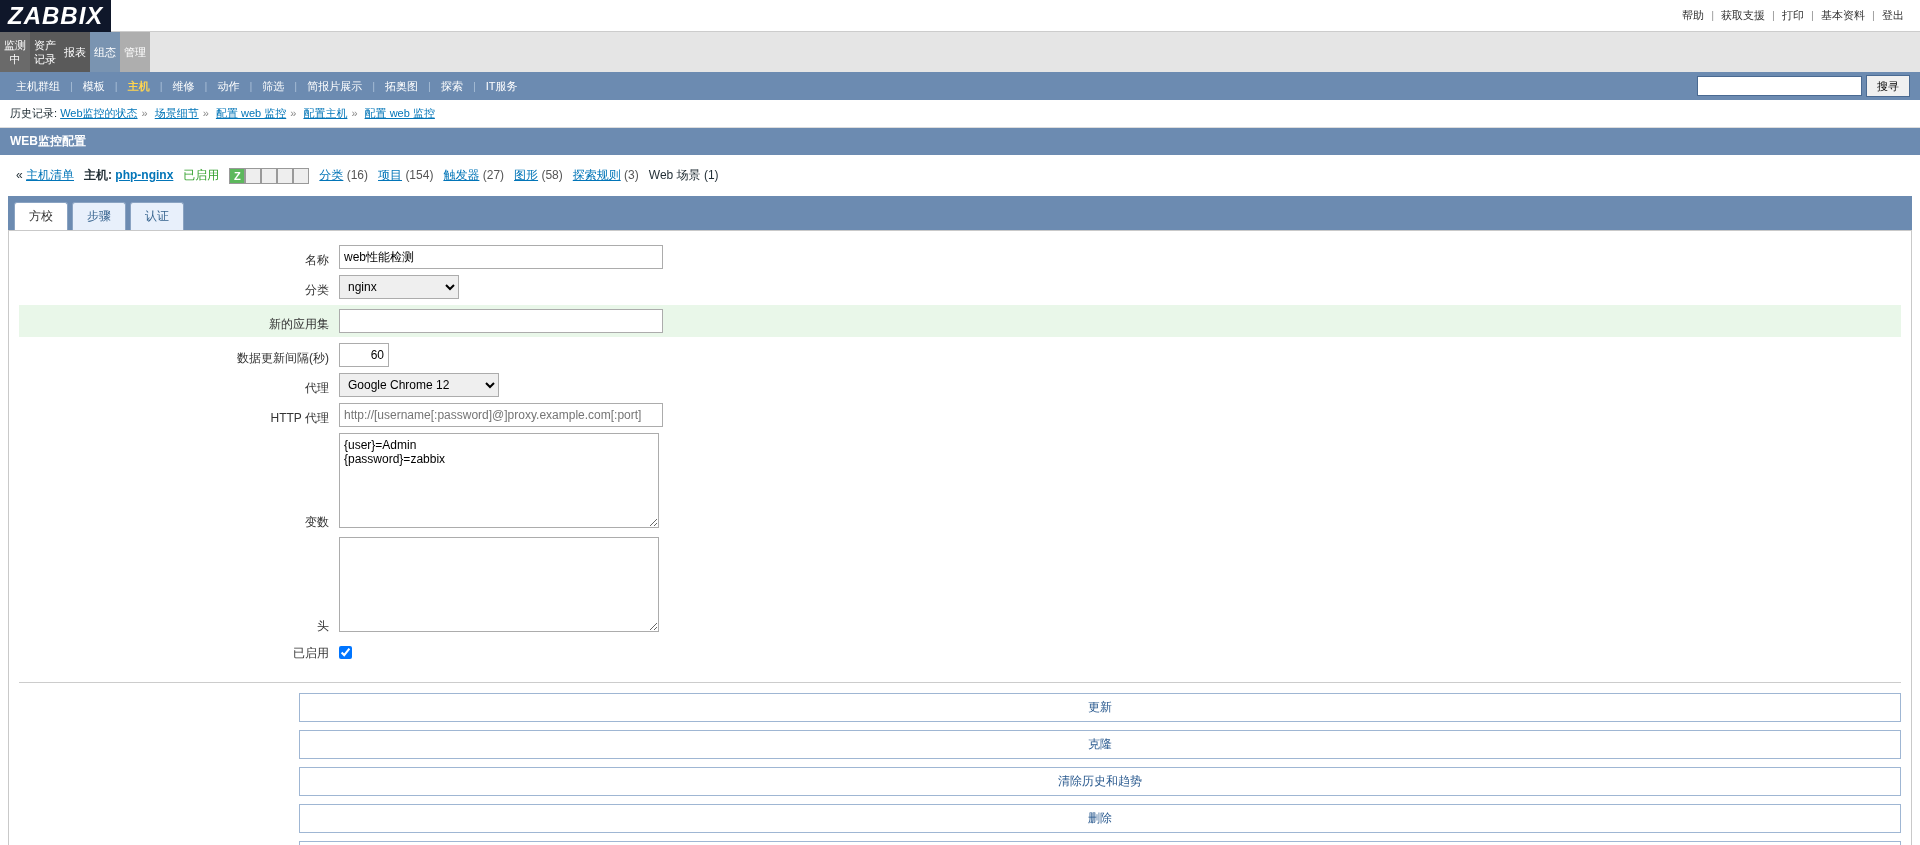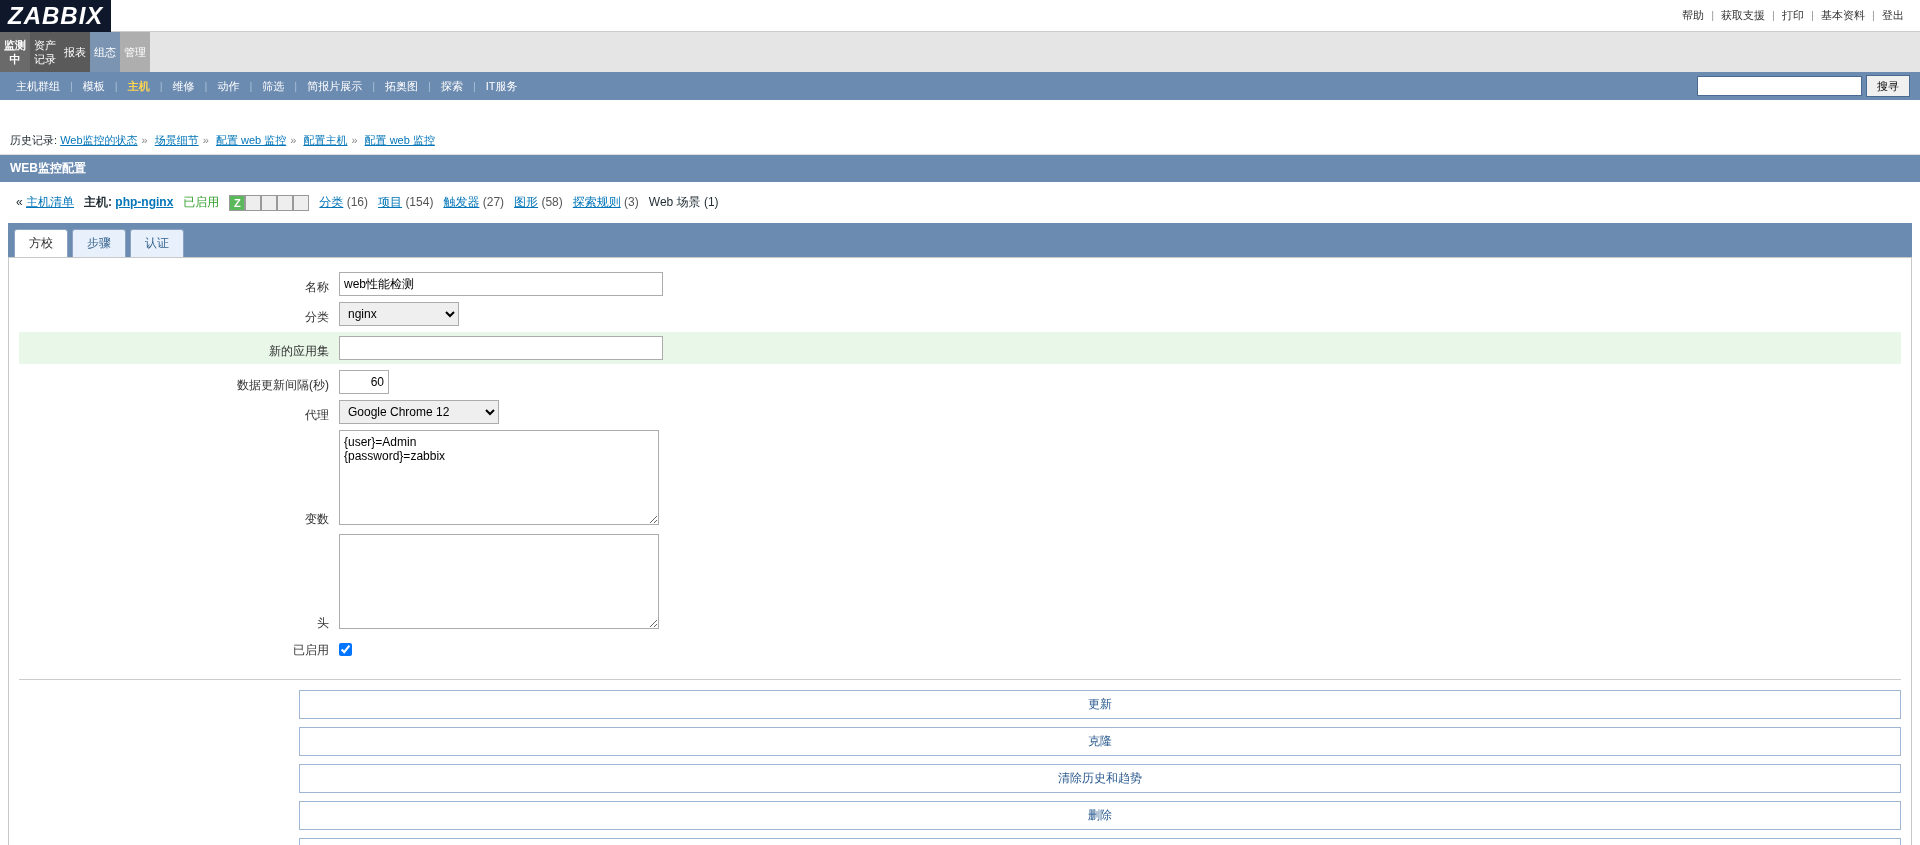--- a/index.html
+++ b/index.html
@@ -7,34 +7,34 @@
 a { color: #0275b8; text-decoration: underline; cursor: pointer; }
 
 .top-header { display: flex; align-items: center; height: 32px; border-bottom: 1px solid #ccc; }
 .logo { background: #0f172a; color: #fff; font-size: 24px; font-weight: bold; font-style: italic; padding: 0 8px; height: 32px; line-height: 32px; letter-spacing: 1px; }
 .top-links { margin-left: auto; padding-right: 12px; font-size: 11px; color: #333; }
 .top-links a { color: #333; text-decoration: none; margin: 0 4px; }
 .top-links .sep { color: #999; }
 
 .main-nav { background: #e5e5e5; height: 40px; display: flex; }
 .main-nav .nav-item { width: 30px; text-align: center; color: #fff; font-size: 11px; padding: 4px 2px; cursor: pointer; line-height: 1.3; display: flex; align-items: center; justify-content: center; }
-.main-nav .nav-item.dark { background: #6a6a6a; font-weight: bold; }
+.main-nav .nav-item.dark { background: #6a6a6a; }
 .main-nav .nav-item.darker { background: #5a5a5a; }
 .main-nav .nav-item.active { background: #7a94b1; }
 .main-nav .nav-item.light { background: #aeaeae; }
 
 .sub-nav { background: #6c8bb1; height: 28px; display: flex; align-items: center; padding: 0 10px; color: #fff; font-size: 11px; }
 .sub-nav a { color: #fff; text-decoration: none; margin: 0 6px; }
 .sub-nav .sep { color: #a8bdd6; margin: 0 4px; }
 .sub-nav .active-sub { color: #ffd54f; font-weight: bold; margin: 0 6px; }
 .sub-nav-right { margin-left: auto; display: flex; align-items: center; }
 .sub-nav-right input { width: 165px; height: 20px; font-size: 11px; padding: 0 4px; border: 1px solid #4a6a92; }
 .sub-nav-right button { height: 22px; margin-left: 4px; font-size: 11px; padding: 0 10px; border: 1px solid #4a6a92; background: #f0f0f0; cursor: pointer; }
 
-.history-bar { background: #fff; padding: 6px 10px; font-size: 11px; border-bottom: 1px solid #ddd; margin-top: 27px; }
+.history-bar { background: #fff; padding: 6px 10px; font-size: 11px; border-bottom: 1px solid #ddd; }
 .history-bar a { color: #0275b8; }
 .history-bar .arrow { color: #888; margin: 0 4px; font-family: Arial; }
 
 .page-title-bar { background: #6c8bb1; color: #fff; font-weight: bold; padding: 5px 10px; font-size: 12px; }
 
 .context-bar { padding: 12px 16px; font-size: 12px; display: flex; align-items: center; gap: 10px; }
 .context-bar a { font-weight: bold; }
 .context-bar a.simple { font-weight: normal;}
 .context-bar .lbl { font-weight: bold; }
 .context-bar .enabled { color: #33a02c; }
@@ -172,20 +172,24 @@
     <label>数据更新间隔(秒)</label>
     <div class="ctrl"><input type="text" class="w-tiny" value="60" style=""></div>
   </div>
 
 
   <div class="form-row">
     <label>代理</label>
     <div class="ctrl"><select class="w-med"><option>Google Chrome 12</option></select></div>
   </div>
 
+  <div class="form-row">
+    <label>HTTP 代理</label>
+    <div class="ctrl"><input type="text" class="w-wide" placeholder="http://[username[:password]@]proxy.example.com[:port]" style=""></div>
+  </div>
 
   <div class="form-row">
     <label>变数</label>
     <div class="ctrl"><textarea class="w-wide" style="">{user}=Admin
 {password}=zabbix</textarea></div>
   </div>
 
   <div class="form-row">
     <label>头</label>
     <div class="ctrl"><textarea class="w-wide" style=""></textarea></div>

